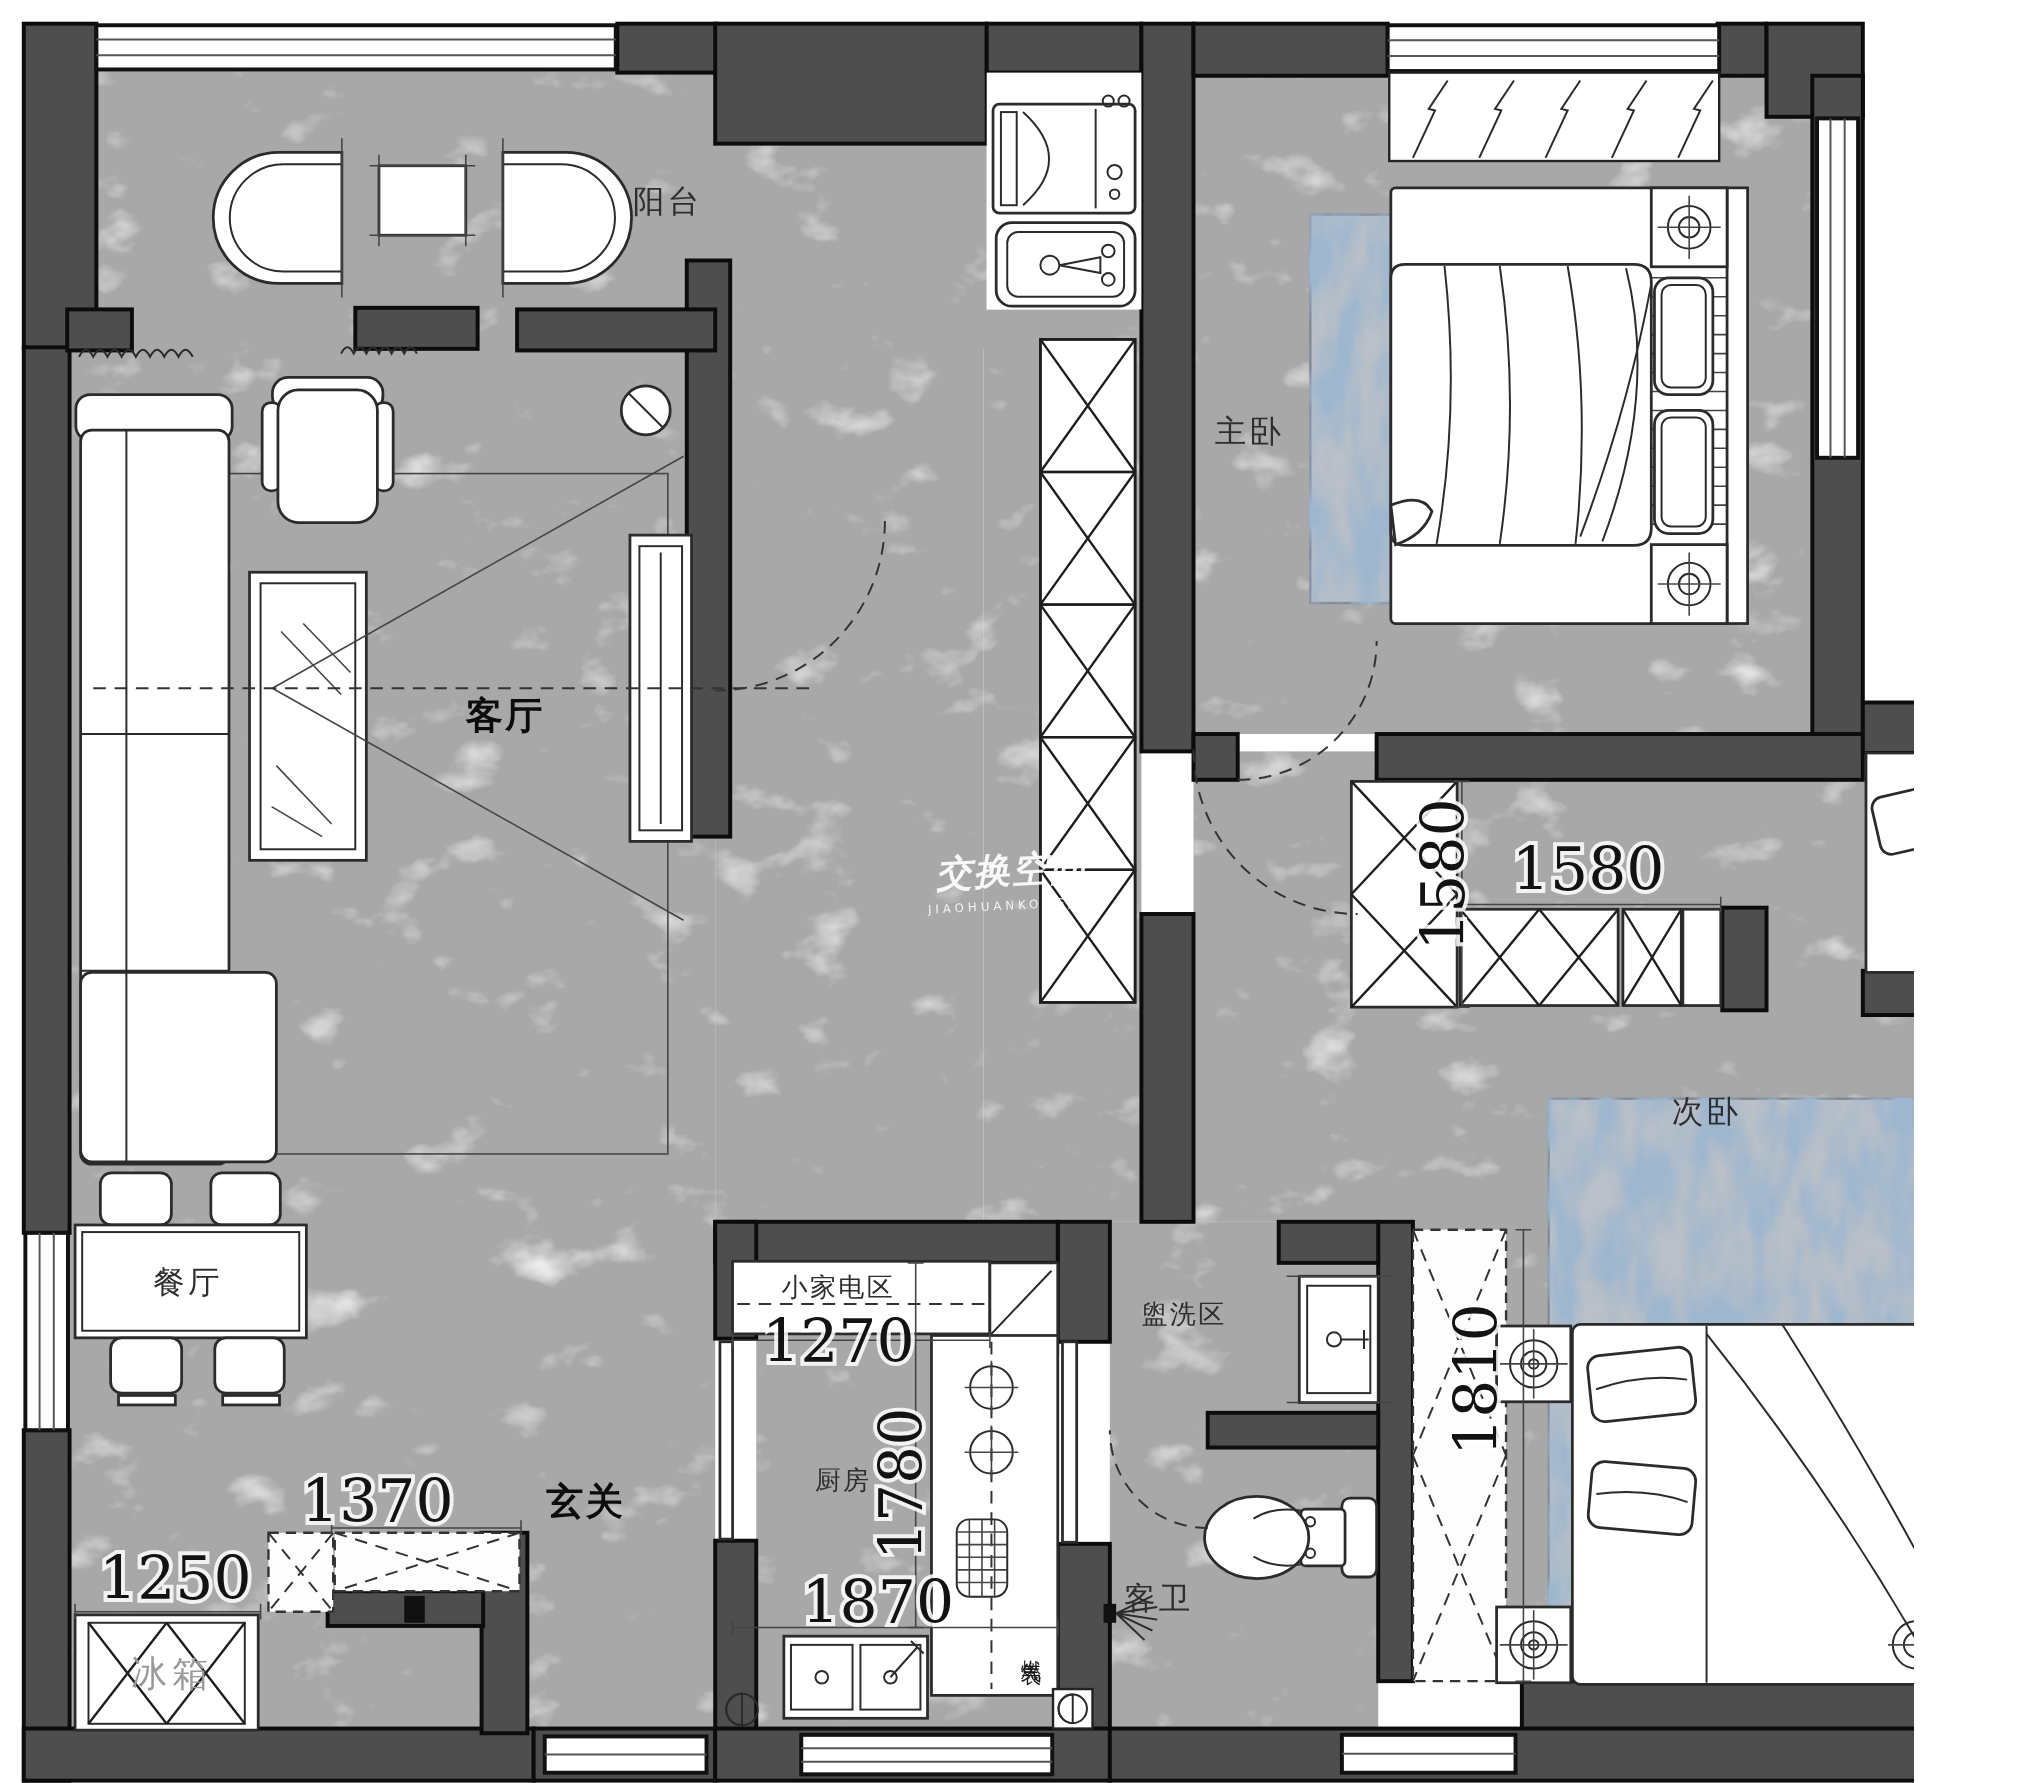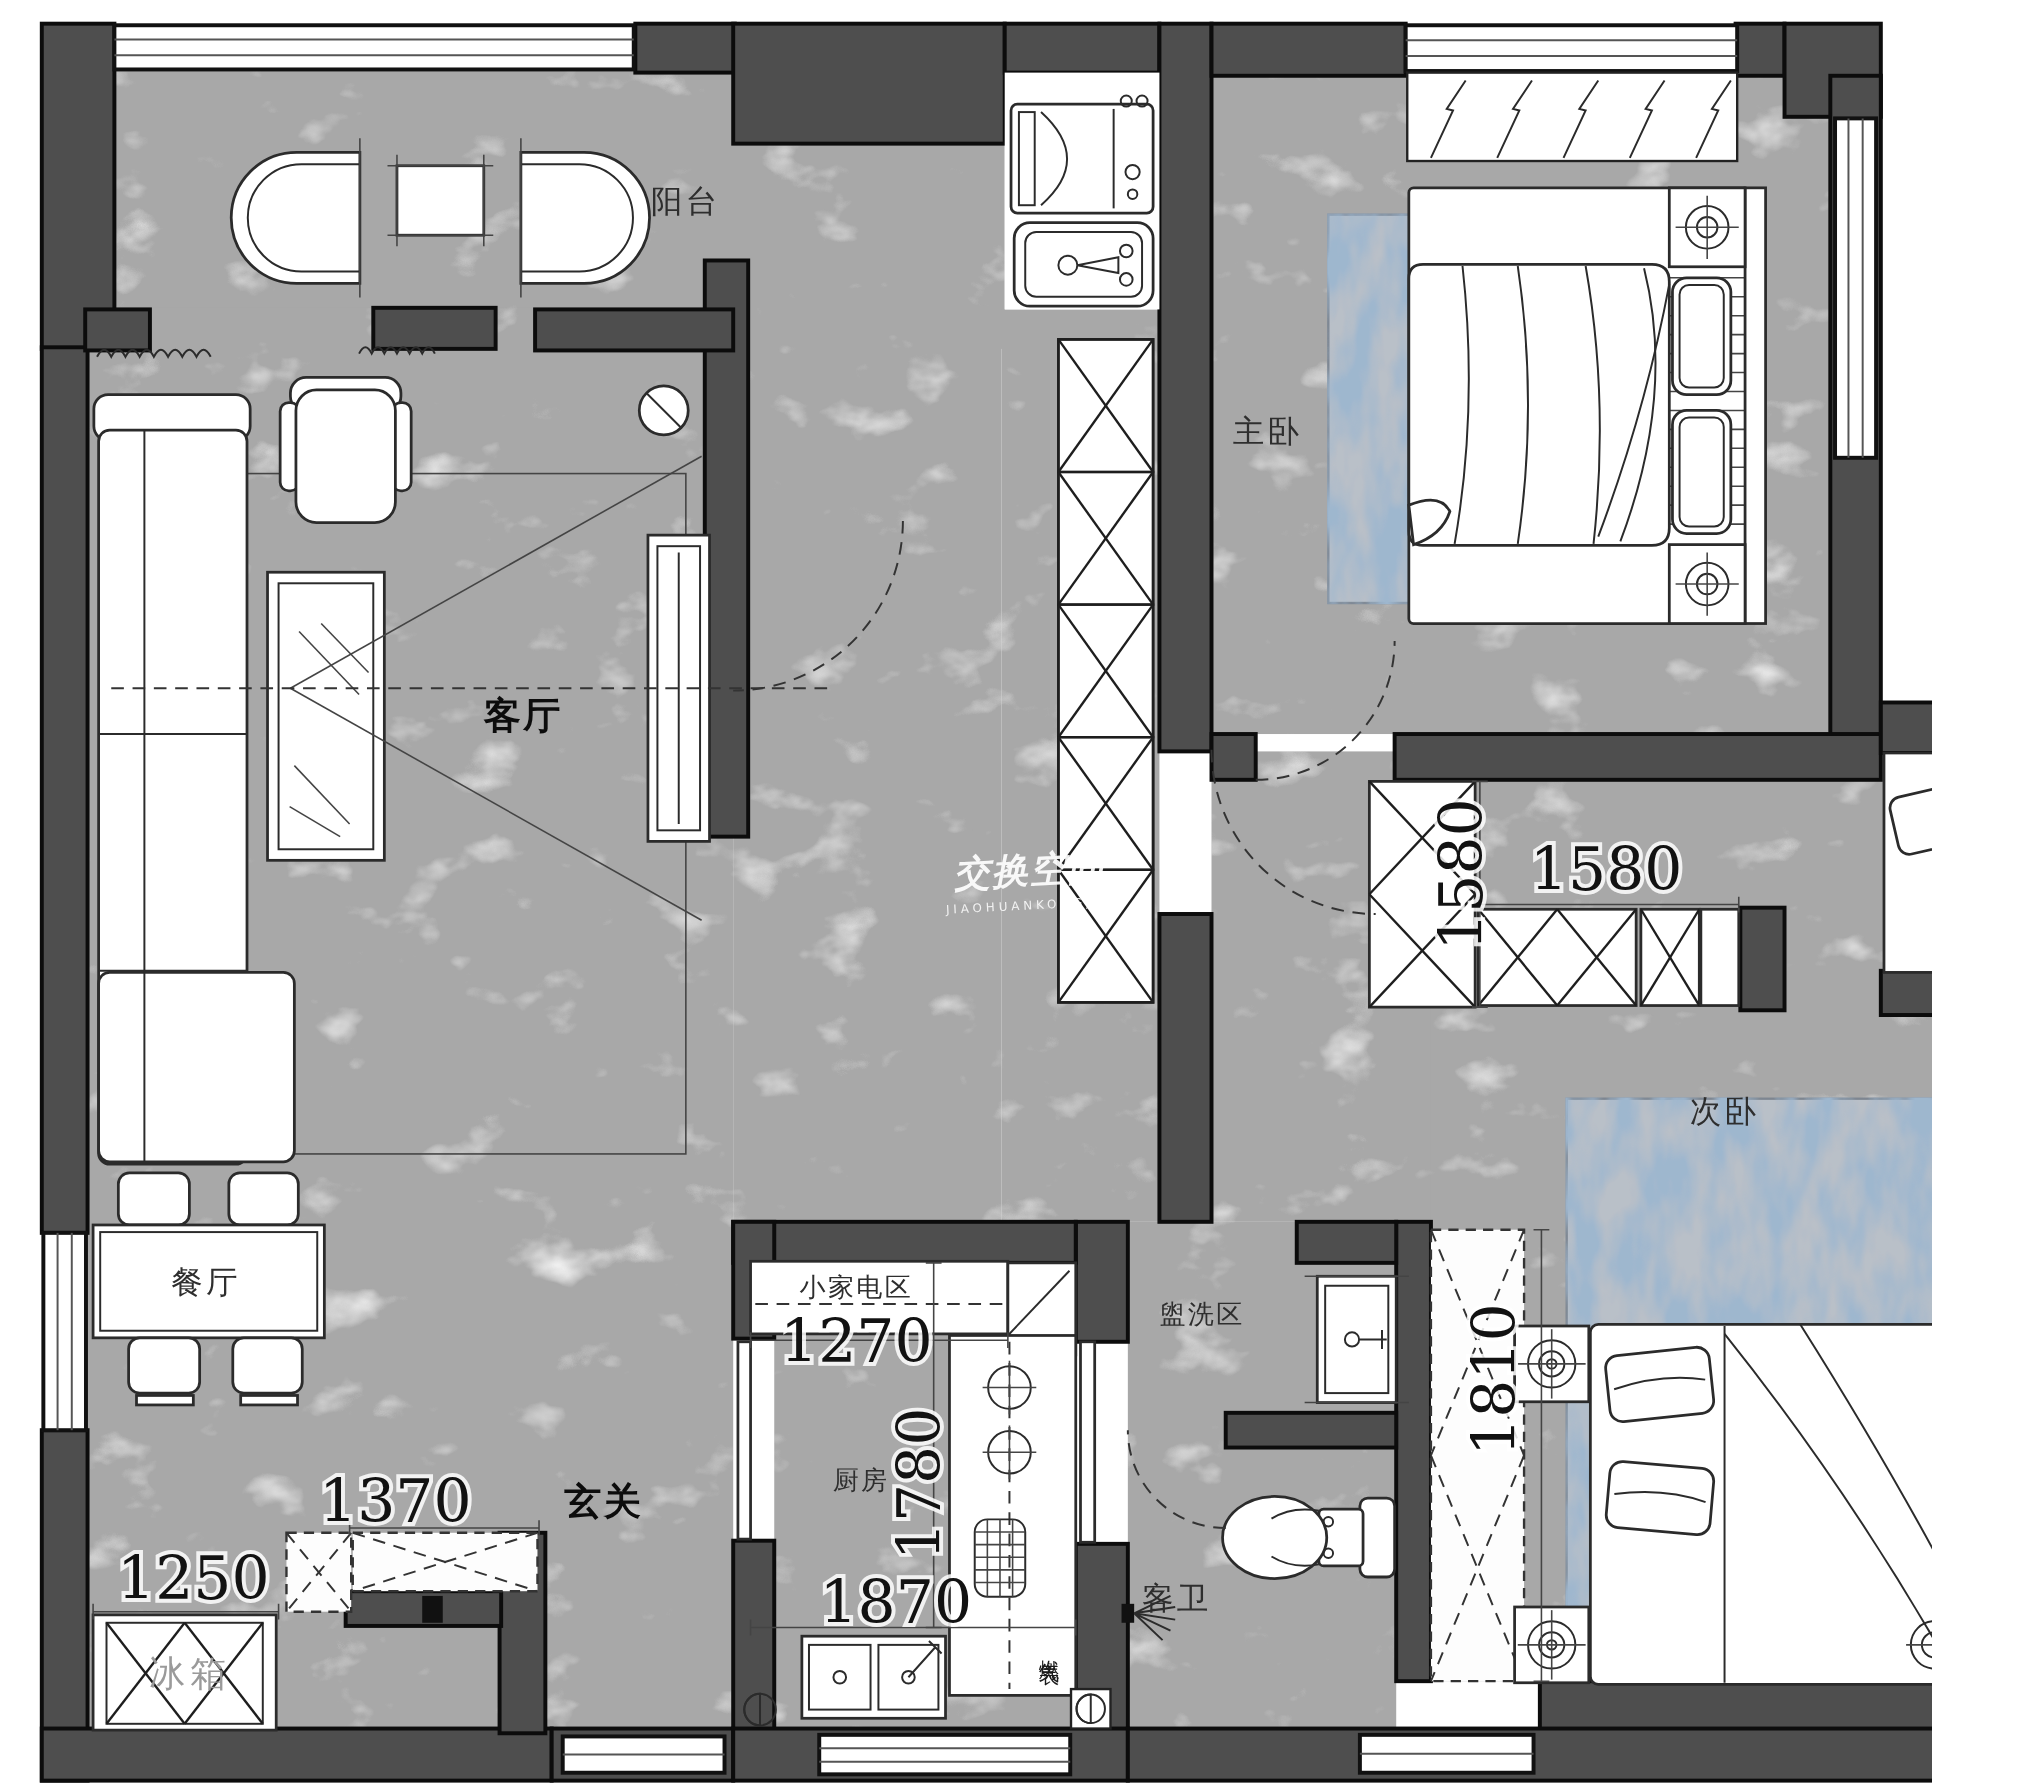--- a/index.html
+++ b/index.html
@@ -1,16 +1,16 @@
 <!DOCTYPE html>
 <html style="font-size:12.6px"><head>
 <meta charset="utf-8">
 <style>
   html,body{margin:0;padding:0;background:#fff;}
-  .stage{position:relative;width:1914px;height:1783px;background:#fff;overflow:hidden;padding-left:18px;}
+  .stage{position:relative;width:1914px;height:1783px;background:#fff;overflow:hidden;}
   svg{display:block;}
   .w{fill:#4e4e4e;stroke:#0c0c0c;stroke-width:5;}
   .floor{fill:#a8a8a8;}
   .win{fill:#ffffff;stroke:#111;stroke-width:5;}
   .winl{stroke:#555;stroke-width:2.5;fill:none;}
   .f{fill:#ffffff;stroke:#2b2b2b;stroke-width:3.5;}
   .fl{stroke:#2b2b2b;stroke-width:2.5;fill:none;}
   .thin{stroke:#444;stroke-width:2;fill:none;}
   .dash{stroke:#333;stroke-width:2.5;fill:none;stroke-dasharray:16 11;}
   .dashbox{fill:#fdfdfd;stroke:#333;stroke-width:3;stroke-dasharray:13 9;}

